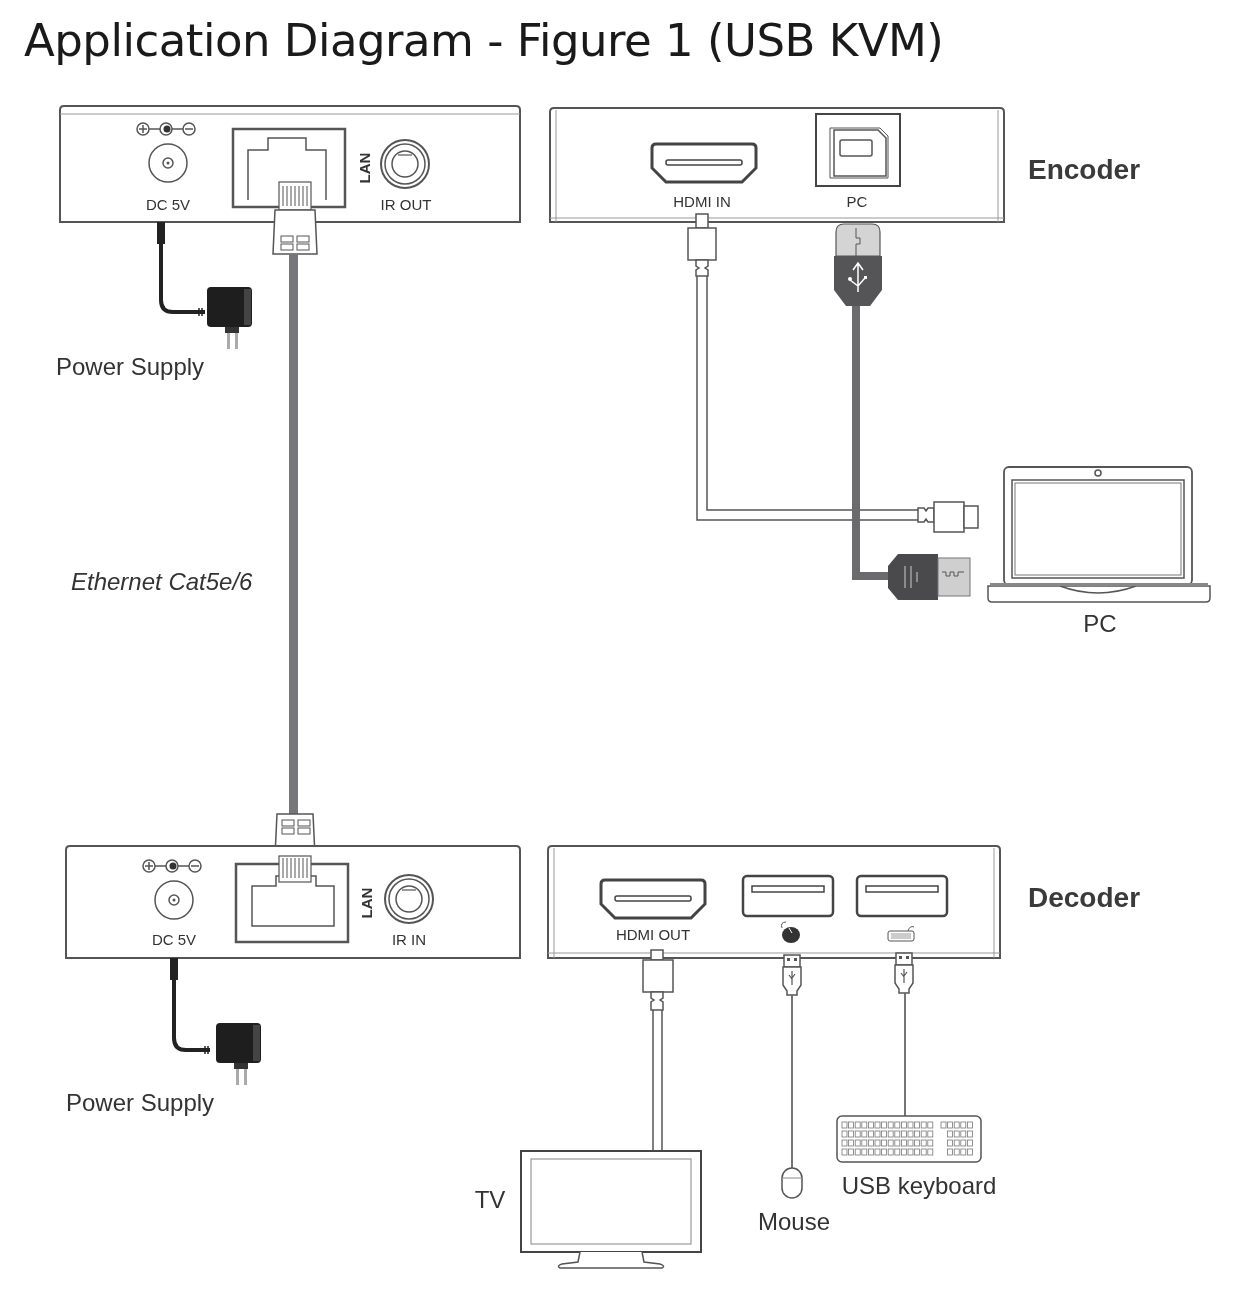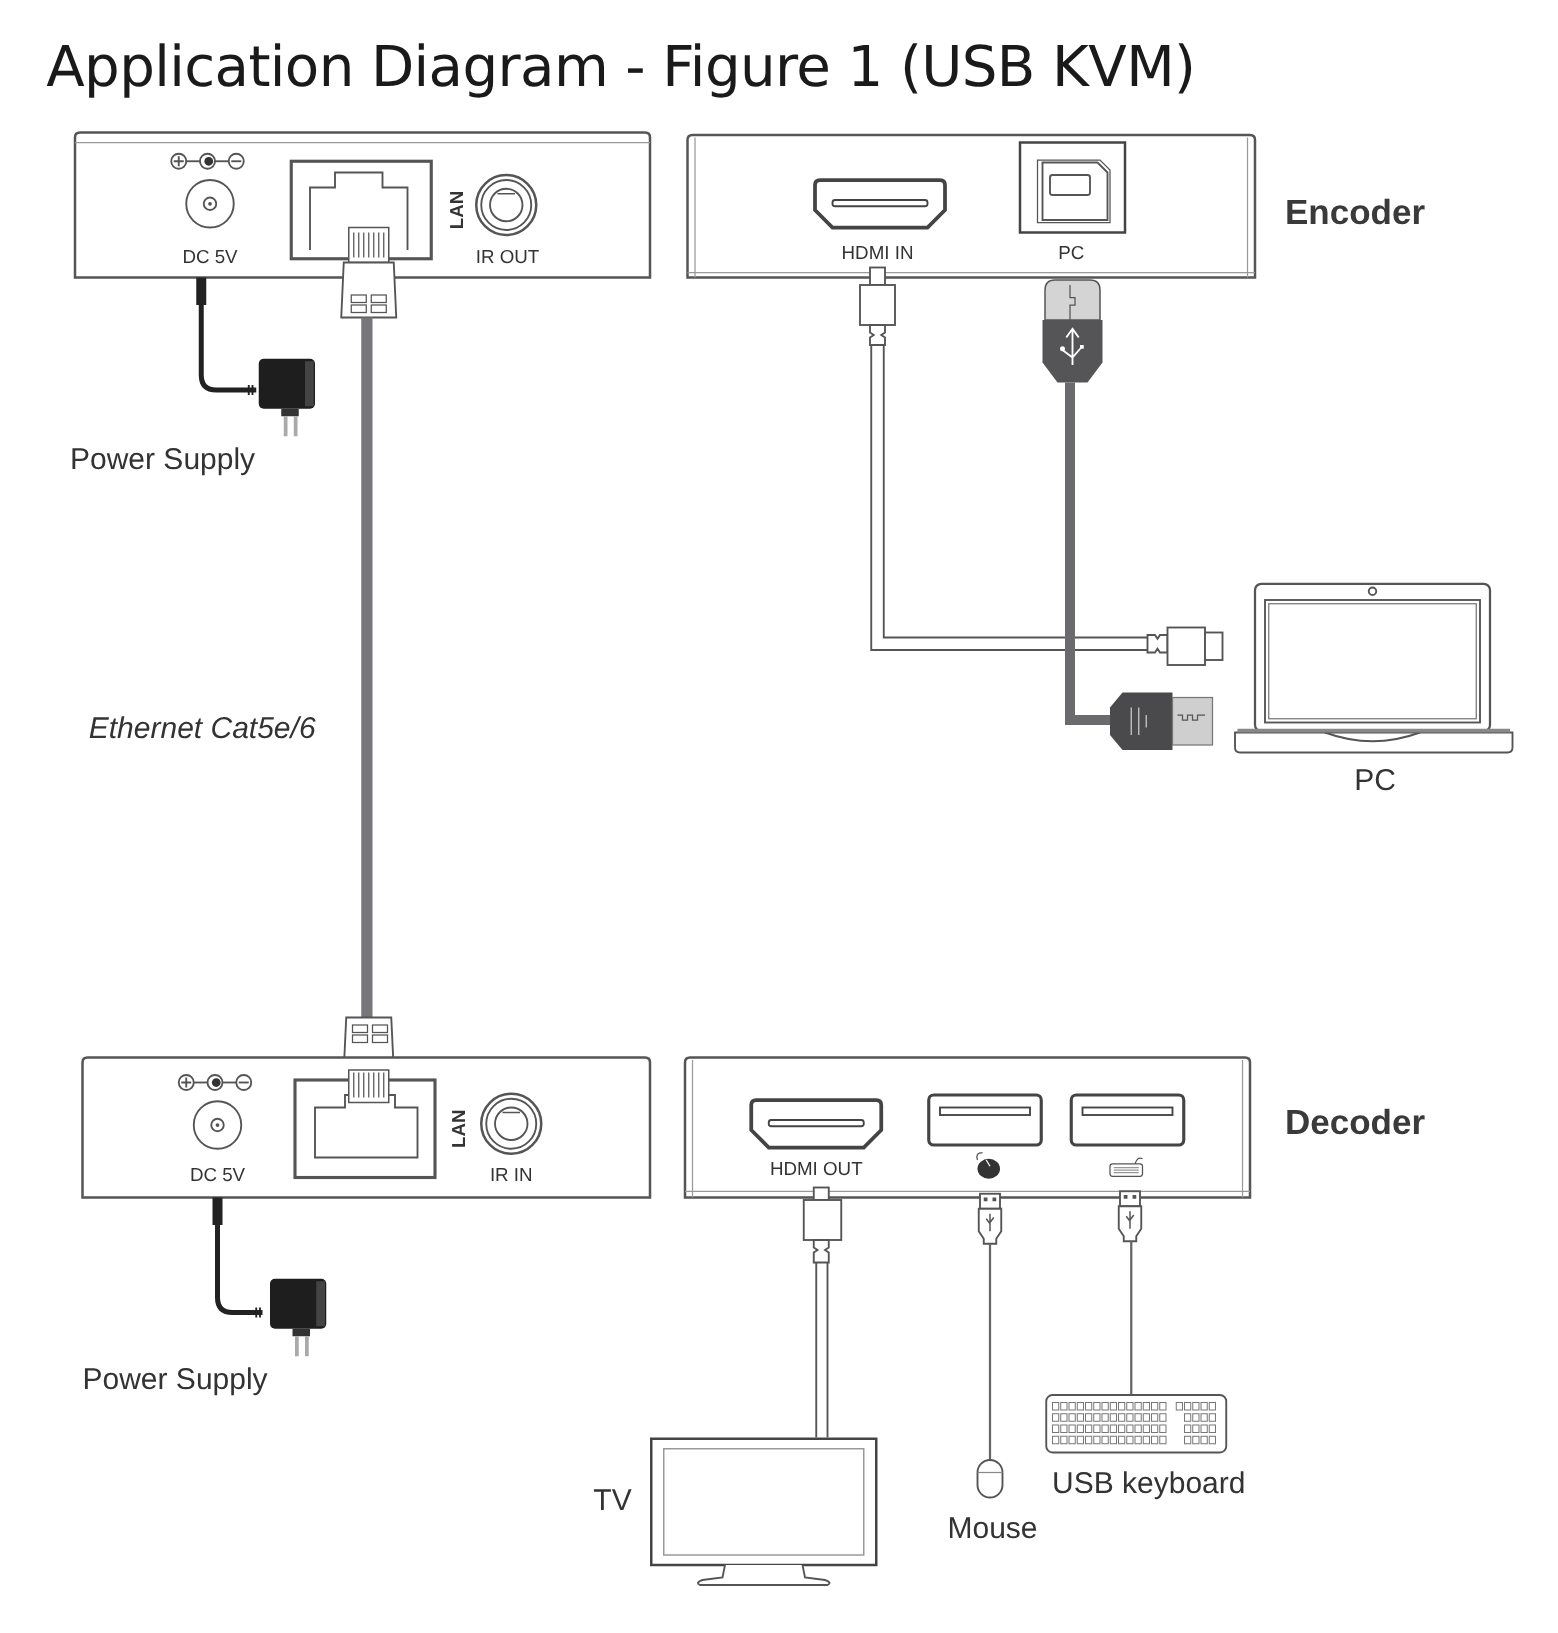--- a/index.html
+++ b/index.html
@@ -1,17 +1,17 @@
 <!DOCTYPE html>
 <html><head>
   <meta charset="utf-8">
   <style>
     html, body { margin: 0; padding: 0; background: #ffffff; }
     body { width: 1246px; height: 1306px; position: relative; overflow: hidden; font-family: "Liberation Sans", sans-serif; }
-    #page-title { position: absolute; left: 24px; top: 14px; margin: 13px; font-family: "DejaVu Sans", sans-serif; font-weight: normal; font-size: 45px; color: #1a1a1a; letter-spacing: -0.5px; }
+    #page-title { position: absolute; left: 24px; top: 14px; margin: 0; font-family: "DejaVu Sans", sans-serif; font-weight: normal; font-size: 45px; color: #1a1a1a; letter-spacing: -0.5px; }
     svg#diagram { position: absolute; left: 0; top: 0; }
     .lbl { font-family: "Liberation Sans", sans-serif; fill: #333333; }
     .sm { font-size: 15px; }
     .md { font-size: 24px; }
     .bold { font-weight: bold; font-size: 28px; fill: #3a3a3a; }
     .ital { font-style: italic; font-size: 24px; }
     .box { fill: #ffffff; stroke: #555555; stroke-width: 2; }
     .thin { fill: #ffffff; stroke: #555555; stroke-width: 1.5; }
     .thinnf { fill: none; stroke: #555555; stroke-width: 1.5; }
   </style>

